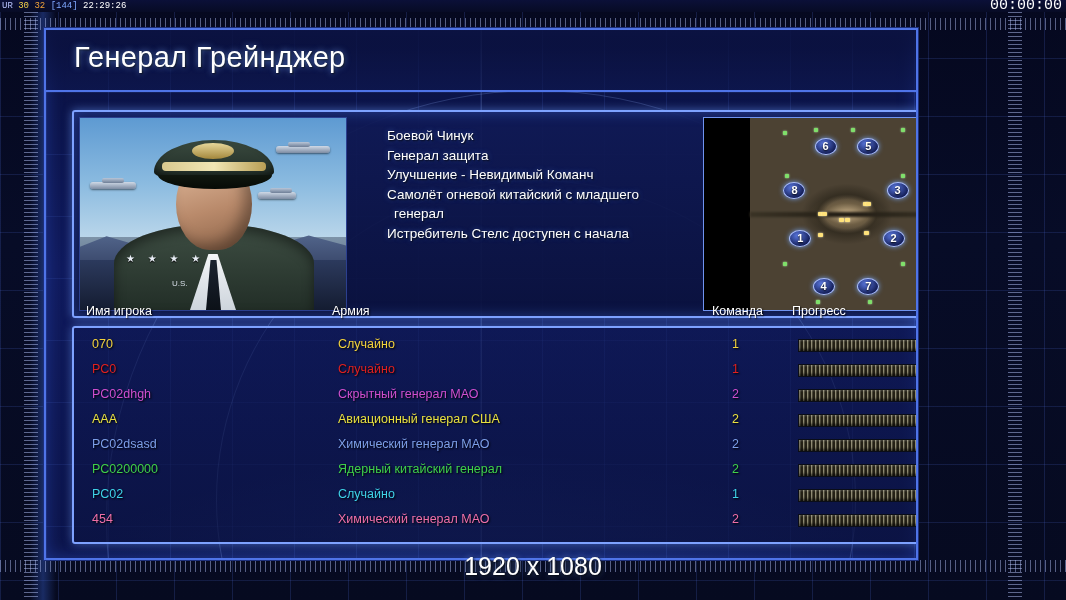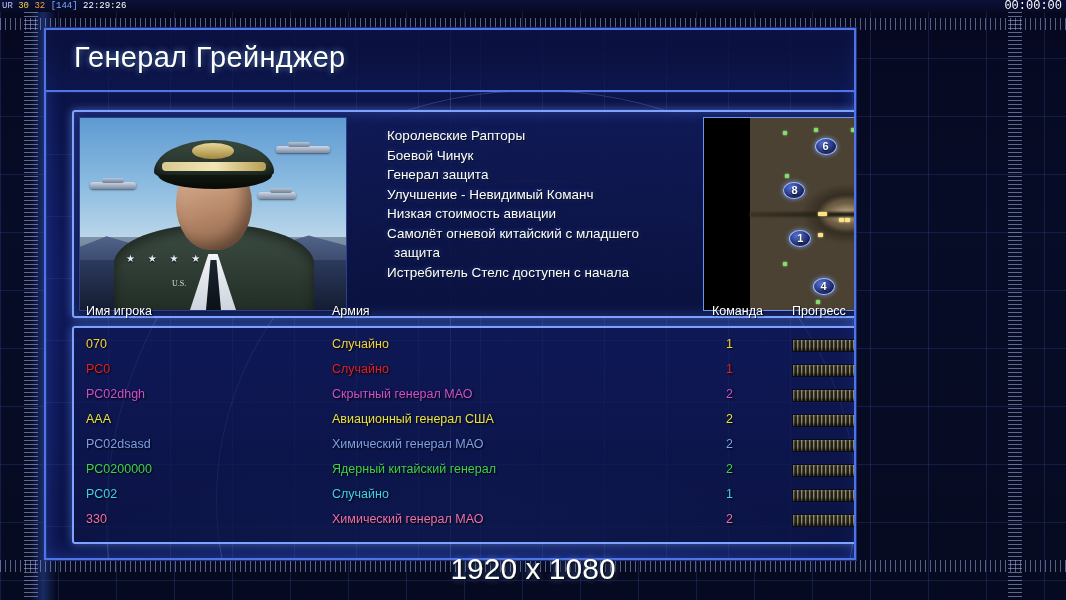--- a/index.html
+++ b/index.html
@@ -48,25 +48,25 @@
     line-height:12px; letter-spacing:0px; z-index:40;
     background:linear-gradient(180deg,#0b1038,#070b25);
   }
   #topbar .fps-uR { color:#b9c4ff; }
   #topbar .fps-a  { color:#f2d04a; }
   #topbar .fps-b  { color:#f2a23a; }
   #topbar .fps-c  { color:#7fa8ff; }
   #topbar .fps-t  { color:#ffffff; }
   #dbgleft{ position:absolute; left:2px; top:0; white-space:nowrap; }
   #dbgright{ position:absolute; right:4px; top:0; color:#ffffff;
-             font-family:"Liberation Mono", monospace; font-size:12px; }
+             font-family:"Liberation Mono", monospace; font-size:15px; }
 
   
   #window{
-    position:absolute; left:44px; top:28px; width:812px; height:532px;
+    position:absolute; left:44px; top:28px; width:874px; height:532px;
     border:2px solid #4f74e8;
     background:
       radial-gradient(ellipse 700px 300px at 50% 120%, rgba(60,100,210,.35), rgba(10,16,55,0) 70%),
       linear-gradient(180deg,#0a1140 0%, #101a5c 45%, #0c1449 100%);
     box-shadow:0 0 0 1px #1d2f7a, 0 0 18px rgba(60,110,255,.35) inset;
     overflow:hidden;
   }
   
   #window .arc{
     position:absolute; border:1px solid rgba(150,180,255,.22);
@@ -148,21 +148,21 @@
     box-shadow:inset 0 6px 12px rgba(0,0,0,.45); }
   .off-shirt{ position:absolute; left:110px; bottom:0; width:46px; height:56px;
     background:linear-gradient(180deg,#f4f6f8,#cdd4dc);
     clip-path:polygon(40% 0,60% 0,100% 100%,0 100%); }
   .off-tie{ position:absolute; left:126px; bottom:0; width:15px; height:50px;
     background:linear-gradient(180deg,#1b2430,#0c1118);
     clip-path:polygon(30% 0,70% 0,100% 100%,0 100%); }
   .off-stars{ position:absolute; left:46px; bottom:46px;
     color:#e9eef6; font-size:10px; letter-spacing:5px;
     text-shadow:0 1px 1px #000; }
-  .off-us{ position:absolute; left:92px; bottom:22px; color:#d8dfe9; font-size:8px;font-family:Liberation Serif, serif; }
+  .off-us{ position:absolute; left:92px; bottom:22px; color:#d8dfe9; font-size:8px; }
 
   
   #descwrap{ flex:1 1 auto; position:relative; padding:14px 0 0 40px; }
   #desc li{ list-style:none; color:#ffffff; font-size:13.5px;
     line-height:19.5px; white-space:nowrap;
     text-shadow:1px 1px 2px #000, 0 0 5px rgba(90,140,255,.55); }
   #desc li.cont{ padding-left:7px; }
 
   
   #minimap{
@@ -211,40 +211,40 @@
   #thead{
     position:absolute; left:0; top:-24px; width:100%; height:22px;
     color:#ffffff; font-size:12.5px;
     text-shadow:1px 1px 2px #000;
   }
   .col-name{ position:absolute; left:12px; }
   .col-army{ position:absolute; left:258px; }
   .col-team{ position:absolute; left:638px; }
   .col-prog{ position:absolute; left:718px; }
 
-  .prow{ position:absolute; left:0; width:100%; height:25px; }
+  .prow{ position:absolute; left:6px; width:100%; height:25px; }
   .prow .pn{ position:absolute; left:12px; top:3px; font-size:12.5px;
     text-shadow:1px 1px 2px #000; white-space:nowrap; }
   .prow .pa{ position:absolute; left:258px; top:3px; font-size:12.5px;
     text-shadow:1px 1px 2px #000; white-space:nowrap; }
   .prow .pt{ position:absolute; left:652px; top:3px; font-size:12.5px;
     text-shadow:1px 1px 2px #000; }
   .prow .pp{ position:absolute; left:718px; top:5px; width:196px; height:13px;
     border:1px solid #0a0d18;
     background:
       repeating-linear-gradient(to right,
         #8e8a72 0 1px, #4a4738 1px 2px, #232015 2px 4px),
       #2a2619;
     box-shadow:inset 0 1px 2px rgba(255,255,255,.18), inset 0 -2px 3px rgba(0,0,0,.6);
   }
 
   
   #reslabel{
     position:absolute; left:0; right:0; top:552px; text-align:center;
-    color:#ffffff; font-size:30px; z-index:30;
+    color:#ffffff; font-size:25px; z-index:30;
     text-shadow:1px 1px 3px #000, 0 0 6px rgba(120,170,255,.6);
   }
 </style>
 </head>
 <body>
 
 <div id="desktop"></div>
 
 <div class="ruler ruler-v" id="rv-left"></div>
 <div class="ruler ruler-v" id="rv-right"></div>
@@ -287,27 +287,25 @@
       <div class="off-head"></div>
       <div class="off-cap"></div>
       <div class="off-scrm"></div>
       <div class="off-brass"></div>
       <div class="off-stars">★ ★ ★ ★</div>
       <div class="off-us">U.S.</div>
     </div>
 
     <div id="descwrap">
       <ul id="desc">
-          <li>Королевские Рапторы</li>
           <li>Боевой Чинук</li>
           <li>Генерал защита</li>
           <li>Улучшение - Невидимый Команч</li>
-          <li>Низкая стоимость авиации</li>
           <li>Самолёт огневой китайский с младшего</li>
-          <li class="cont">защита</li>
+          <li class="cont">генерал</li>
           <li>Истребитель Стелс доступен с начала</li>
         </ul>
     </div>
 
     <div id="minimap">
       <div id="mm-terrain"></div>
       <div id="mm-river2"></div>
       <div id="mm-river"></div>
     <div class="mm-res" style="left: 28.24%; top: 8%;"></div>
         <div class="mm-res" style="left: 39.12%; top: 6%;"></div>
@@ -381,21 +379,21 @@
         <span class="pt" style="color: rgb(63, 208, 74);">2</span>
         <div class="pp"></div>
       </div>
       <div class="prow" style="top: 156px;">
         <span class="pn" style="color: rgb(63, 210, 232);">PC02</span>
         <span class="pa" style="color: rgb(63, 210, 232);">Случайно</span>
         <span class="pt" style="color: rgb(63, 210, 232);">1</span>
         <div class="pp"></div>
       </div>
       <div class="prow" style="top: 181px;">
-        <span class="pn" style="color: rgb(239, 111, 168);">330</span>
+        <span class="pn" style="color: rgb(239, 111, 168);">454</span>
         <span class="pa" style="color: rgb(239, 111, 168);">Химический генерал МАО</span>
         <span class="pt" style="color: rgb(239, 111, 168);">2</span>
         <div class="pp"></div>
       </div>
     </div>
 
 </div>
 
 <div id="reslabel">1920 x 1080</div>
 

